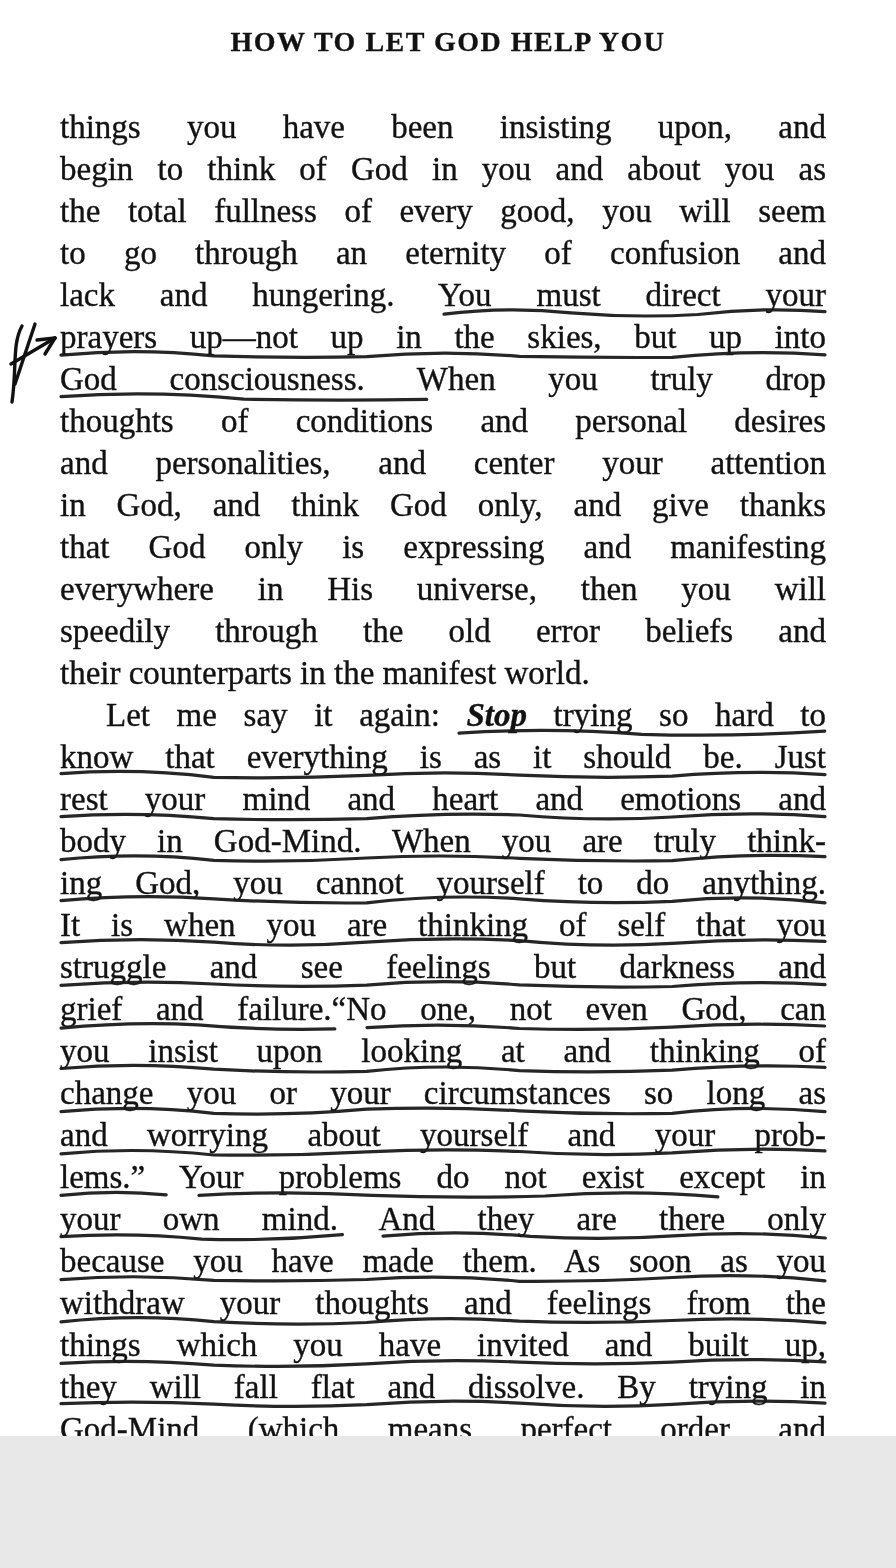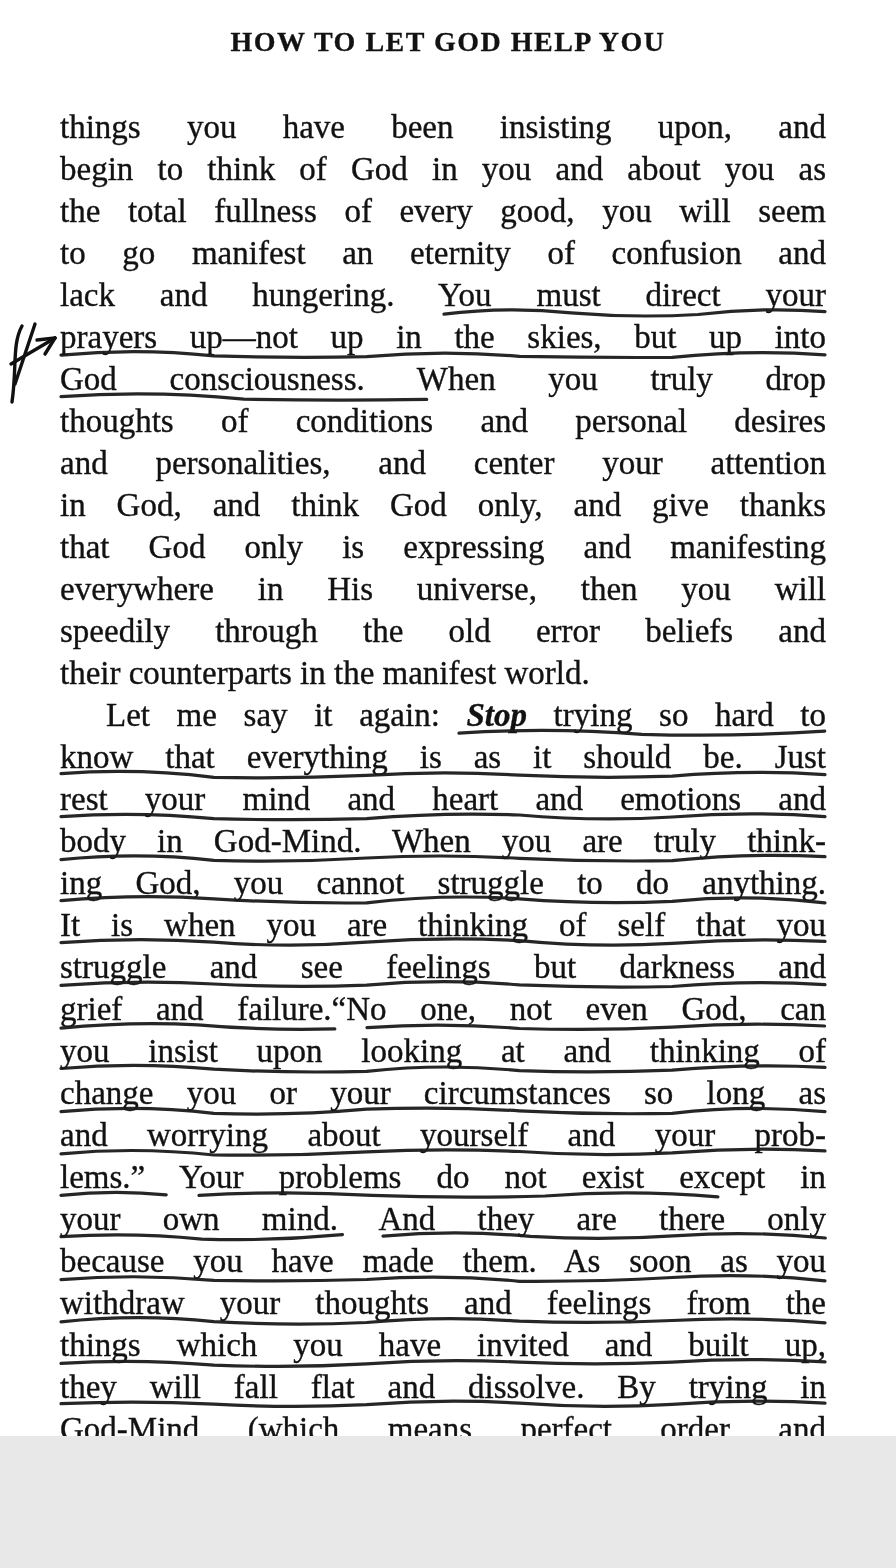--- a/index.html
+++ b/index.html
@@ -34,21 +34,21 @@
 </style>
 </head>
 <body>
 
 <div class="page">
   <div class="header">HOW TO LET GOD HELP YOU</div>
   <div class="body-text">
       <div class="line"><span>things you have been insisting upon, and</span></div>
       <div class="line"><span>begin to think of God in you and about you as</span></div>
       <div class="line"><span>the total fullness of every good, you will seem</span></div>
-      <div class="line"><span>to go manifest an eternity of confusion and</span></div>
+      <div class="line"><span>to go through an eternity of confusion and</span></div>
       <div class="line"><span>lack and hungering. You must direct your</span><svg class="uline" width="383" height="18" style="left: 383px; width: 383px;">
           <path d="M 1 9.2 Q 64.5 1.3 128.0 7.9 Q 191.5 13.2 255.0 9.5 Q 318.5 1.9 382.0 6.6"></path>
         </svg></div>
       <div class="line"><span>prayers up—not up in the skies, but up into</span><svg class="uline" width="766" height="18" style="left: 0px; width: 766px;">
           <path d="M 1 8.1 Q 77.4 0.6 153.8 8.9 Q 230.2 11.4 306.6 9.7 Q 383.0 2.6 459.4 9.4 Q 535.8 10.8 612.2 10.4 Q 688.6 2.2 765.0 7.8"></path>
         </svg><svg class="margin-mark" viewBox="0 0 50 92">
           <path d="M14 10 C4 28, 9 52, 4 86"></path>
           <path d="M3 48 L47 22"></path>
           <path d="M47 22 L29 24"></path>
           <path d="M47 22 L37 38"></path>
@@ -69,21 +69,21 @@
         </svg></div>
       <div class="line"><span>know that everything is as it should be. Just</span><svg class="uline" width="766" height="18" style="left: 0px; width: 766px;">
           <path d="M 1 6.6 Q 77.4 0.9 153.8 10.3 Q 230.2 11.9 306.6 8.4 Q 383.0 3.4 459.4 8.2 Q 535.8 11.8 612.2 9.2 Q 688.6 2.6 765.0 7.6"></path>
         </svg></div>
       <div class="line"><span>rest your mind and heart and emotions and</span><svg class="uline" width="766" height="18" style="left: 0px; width: 766px;">
           <path d="M 1 7.7 Q 77.4 2.3 153.8 9.7 Q 230.2 11.7 306.6 9.7 Q 383.0 3.0 459.4 6.0 Q 535.8 12.6 612.2 8.0 Q 688.6 1.8 765.0 7.6"></path>
         </svg></div>
       <div class="line"><span>body in God-Mind. When you are truly think-</span><svg class="uline" width="766" height="18" style="left: 0px; width: 766px;">
           <path d="M 1 8.7 Q 77.4 0.8 153.8 9.4 Q 230.2 11.7 306.6 7.0 Q 383.0 2.8 459.4 7.4 Q 535.8 10.9 612.2 9.7 Q 688.6 1.5 765.0 5.7"></path>
         </svg></div>
-      <div class="line"><span>ing God, you cannot struggle to do anything.</span><svg class="uline" width="766" height="18" style="left: 0px; width: 766px;">
+      <div class="line"><span>ing God, you cannot yourself to do anything.</span><svg class="uline" width="766" height="18" style="left: 0px; width: 766px;">
           <path d="M 1 7.7 Q 77.4 0.5 153.8 5.8 Q 230.2 10.6 306.6 9.9 Q 383.0 0.7 459.4 5.8 Q 535.8 11.8 612.2 8.3 Q 688.6 0.6 765.0 9.9"></path>
         </svg></div>
       <div class="line"><span>It is when you are thinking of self that you</span><svg class="uline" width="766" height="18" style="left: 0px; width: 766px;">
           <path d="M 1 7.7 Q 77.4 1.7 153.8 7.2 Q 230.2 13.1 306.6 7.2 Q 383.0 1.5 459.4 5.6 Q 535.8 13.1 612.2 8.4 Q 688.6 2.5 765.0 6.4"></path>
         </svg></div>
       <div class="line"><span>struggle and see feelings but darkness and</span><svg class="uline" width="766" height="18" style="left: 0px; width: 766px;">
           <path d="M 1 8.4 Q 77.4 2.6 153.8 7.0 Q 230.2 11.0 306.6 8.1 Q 383.0 1.4 459.4 7.9 Q 535.8 11.1 612.2 9.5 Q 688.6 2.8 765.0 7.6"></path>
         </svg></div>
       <div class="line"><span>grief and failure.“No one, not even God, can</span><svg class="uline" width="275.76" height="18" style="left: 0px; width: 275.76px;">
           <path d="M 1 9.2 Q 69.4 2.3 137.9 5.8 Q 206.3 11.8 274.8 9.9"></path>

